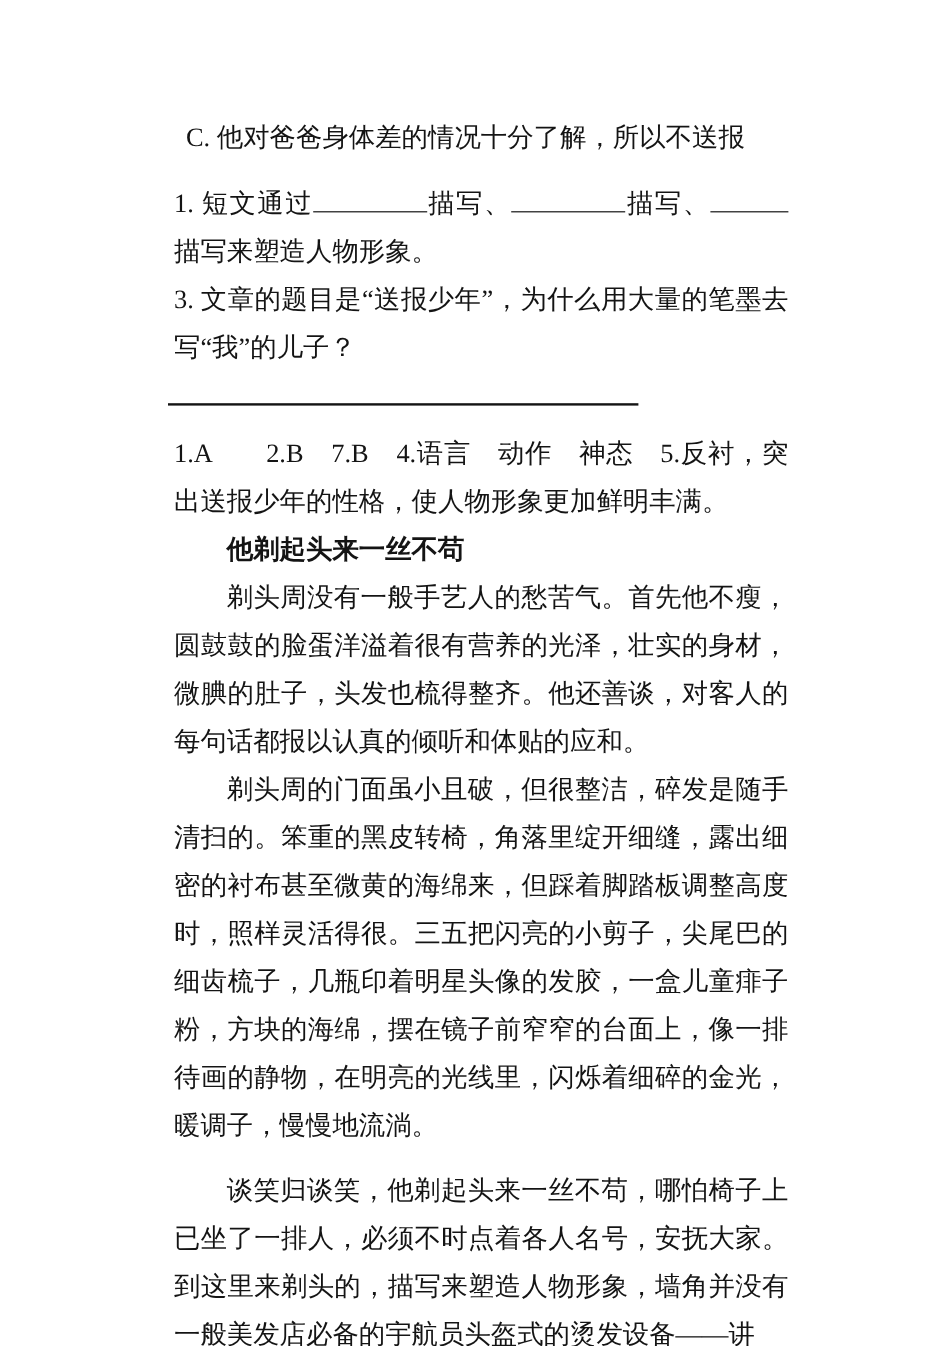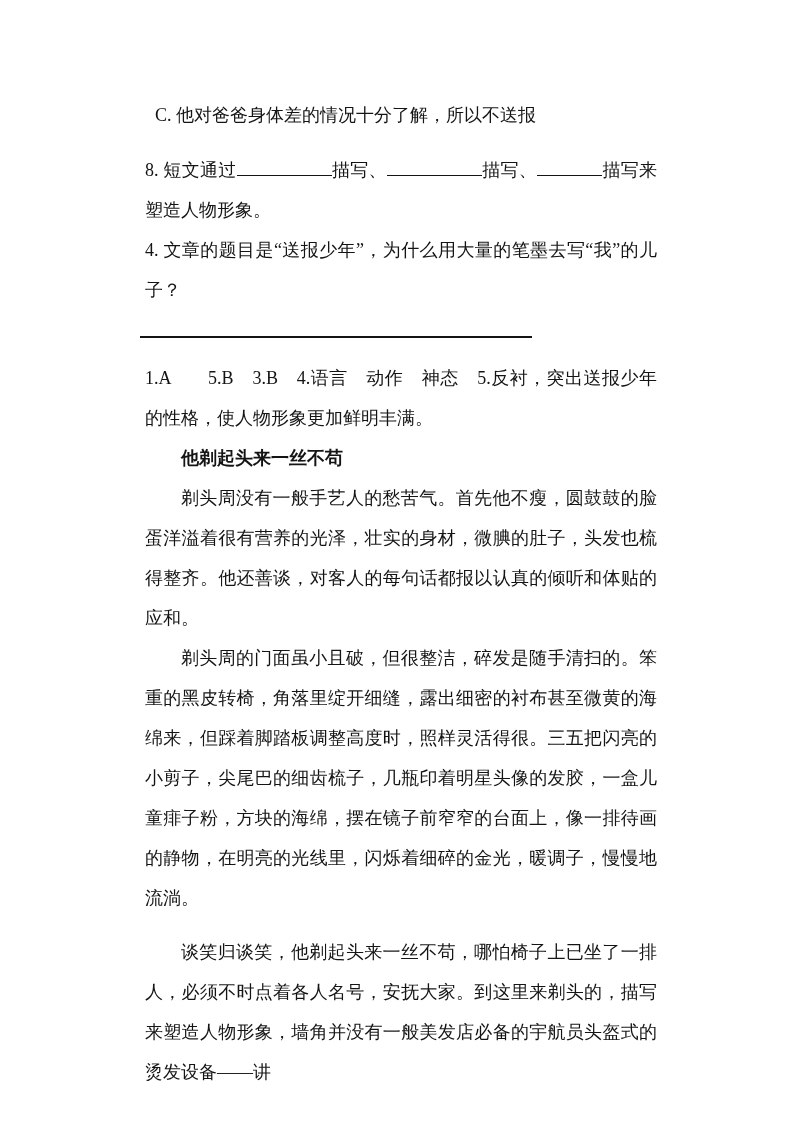--- a/index.html
+++ b/index.html
@@ -15,21 +15,21 @@
     font-family: "Liberation Serif", "DejaVu Serif", serif;
     color: #141414;
   }
   .content {
     width: 512px;
     margin-left: 145px;
     padding-top: 95px;
   }
   .content p {
     margin: 0;
-    font-size: 18px;
+    font-size: 22px;
     line-height: 40px;
     text-align: justify;
   }
   .option-c {
     margin-left: 10px !important;
     text-align: left !important;
   }
   .q4 { margin-top: 15px !important; }
   .blank {
     display: inline-block;
@@ -59,27 +59,27 @@
   }
   .article .para-last { margin-top: 14px !important; }
 </style>
 </head>
 <body>
 
 <div class="content">
 
   <p class="option-c">C. 他对爸爸身体差的情况十分了解，所以不送报</p>
 
-  <p class="q4"><span>8. 短文通过</span><span class="blank blank-1"></span><span>描写、</span><span class="blank blank-2"></span><span>描写、</span><span class="blank blank-3"></span><span>描写来塑造人物形象。</span></p>
+  <p class="q4"><span>1. 短文通过</span><span class="blank blank-1"></span><span>描写、</span><span class="blank blank-2"></span><span>描写、</span><span class="blank blank-3"></span><span>描写来塑造人物形象。</span></p>
 
-  <p class="q5">4. 文章的题目是“送报少年”，为什么用大量的笔墨去写“我”的儿子？</p>
+  <p class="q5">3. 文章的题目是“送报少年”，为什么用大量的笔墨去写“我”的儿子？</p>
 
   <div class="divider"></div>
 
-  <p class="answers">1.A　　5.B　3.B　4.语言　动作　神态　5.反衬，突出送报少年的性格，使人物形象更加鲜明丰满。</p>
+  <p class="answers">1.A　　2.B　7.B　4.语言　动作　神态　5.反衬，突出送报少年的性格，使人物形象更加鲜明丰满。</p>
 
   <div class="article">
     <p class="article-title">他剃起头来一丝不苟</p>
 
     <p class="para">剃头周没有一般手艺人的愁苦气。首先他不瘦，圆鼓鼓的脸蛋洋溢着很有营养的光泽，壮实的身材，微腆的肚子，头发也梳得整齐。他还善谈，对客人的每句话都报以认真的倾听和体贴的应和。</p>
 
     <p class="para">剃头周的门面虽小且破，但很整洁，碎发是随手清扫的。笨重的黑皮转椅，角落里绽开细缝，露出细密的衬布甚至微黄的海绵来，但踩着脚踏板调整高度时，照样灵活得很。三五把闪亮的小剪子，尖尾巴的细齿梳子，几瓶印着明星头像的发胶，一盒儿童痱子粉，方块的海绵，摆在镜子前窄窄的台面上，像一排待画的静物，在明亮的光线里，闪烁着细碎的金光，暖调子，慢慢地流淌。</p>
 
     <p class="para para-last">谈笑归谈笑，他剃起头来一丝不苟，哪怕椅子上已坐了一排人，必须不时点着各人名号，安抚大家。到这里来剃头的，描写来塑造人物形象，墙角并没有一般美发店必备的宇航员头盔式的烫发设备——讲</p>
   </div>

